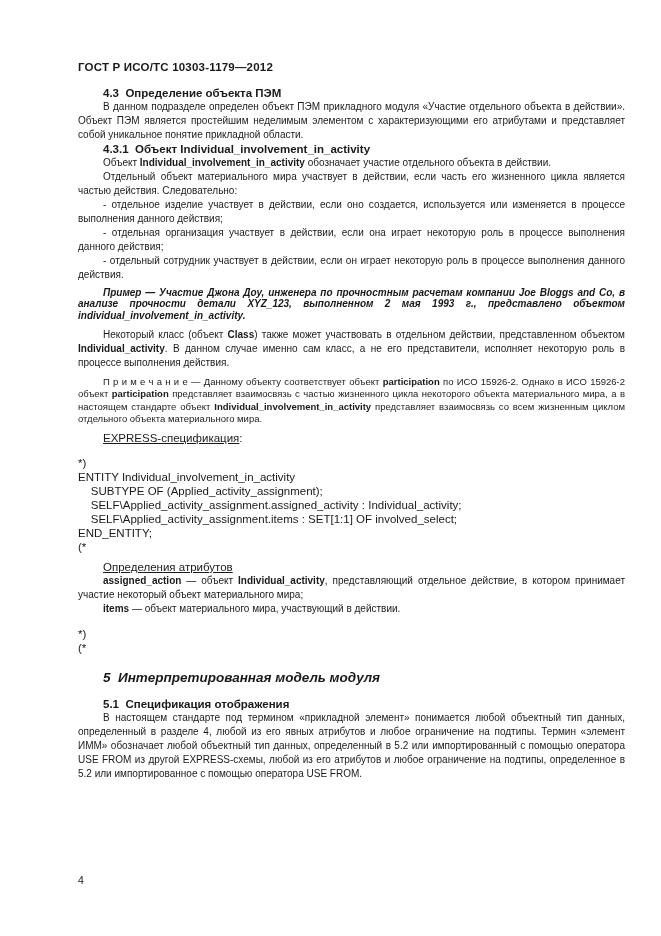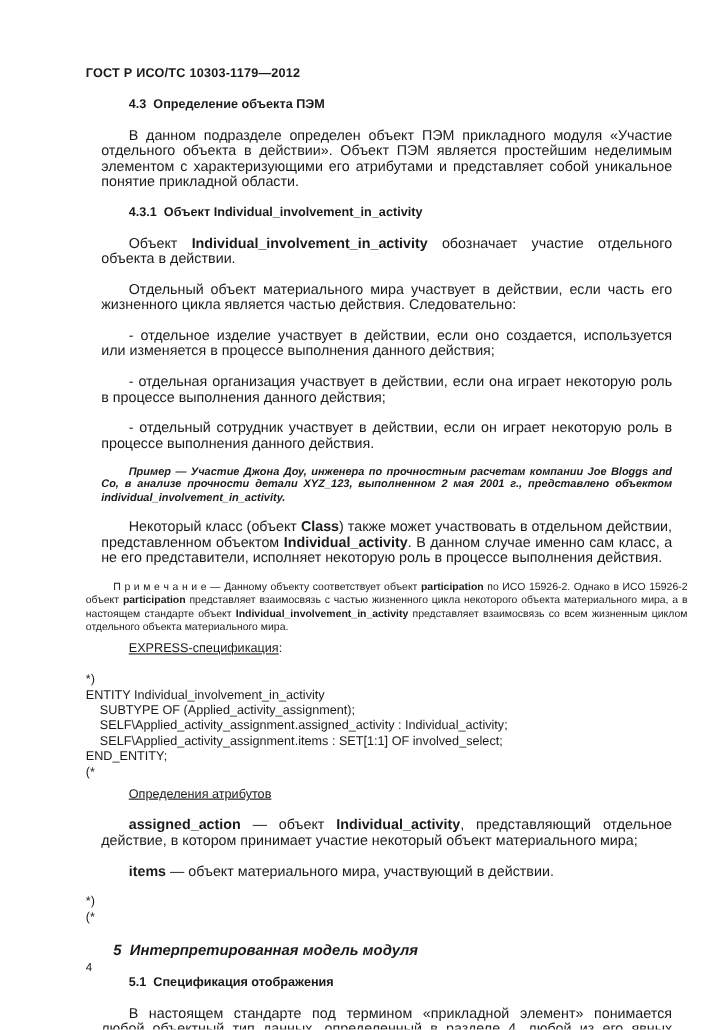--- a/index.html
+++ b/index.html
@@ -15,33 +15,33 @@
     background: #ffffff;
     box-sizing: border-box;
     padding: 60px 36px 0 78px; 
   }
   .doc-header {
     font-size: 11.5px; font-weight: bold; line-height: 14px;
     margin-bottom: 12px;
     letter-spacing: 0.2px;
   }
   #doc-content { width: 547px; }
-  .blk { margin: 14px; }
+  .blk { margin: 0; }
   .blk-h3 {
     font-size: 11.5px; font-weight: bold; line-height: 14px;
     text-indent: 25px; white-space: pre-wrap;
   }
   .blk-h2 {
     font-size: 13.5px; font-weight: bold; line-height: 17px;
     text-indent: 25px; white-space: pre-wrap;
     margin: 14px 0 11px 0;
     font-style: italic;
   }
   .blk-para {
-    font-size: 13px; line-height: 14px;
+    font-size: 10px; line-height: 14px;
     text-align: justify; text-indent: 25px;
   }
   .blk-example {
     font-size: 10px; line-height: 11.4px;
     font-weight: bold; font-style: italic;
     text-align: justify; text-indent: 25px;
     margin-top: 5px;
   }
   .blk-example + .blk-example { margin-top: 0; }
   .blk-example + .blk-para { margin-top: 7px; }
@@ -75,21 +75,21 @@
 
   <div id="doc-content">
       <div class="blk blk-h3"><span class="b">4.3  Определение объекта ПЭМ</span></div>
       <div class="blk blk-para"><span>В данном подразделе определен объект ПЭМ прикладного модуля «Участие отдельного объекта в действии». Объект ПЭМ является простейшим неделимым элементом с характеризующими его атрибутами и представляет собой уникальное понятие прикладной области.</span></div>
       <div class="blk blk-h3"><span class="b">4.3.1  Объект Individual_involvement_in_activity</span></div>
       <div class="blk blk-para"><span>Объект </span><span class="b">Individual_involvement_in_activity</span><span> обозначает участие отдельного объекта в действии.</span></div>
       <div class="blk blk-para"><span>Отдельный объект материального мира участвует в действии, если часть его жизненного цикла является частью действия. Следовательно:</span></div>
       <div class="blk blk-para"><span>- отдельное изделие участвует в действии, если оно создается, используется или изменяется в процессе выполнения данного действия;</span></div>
       <div class="blk blk-para"><span>- отдельная организация участвует в действии, если она играет некоторую роль в процессе выполнения данного действия;</span></div>
       <div class="blk blk-para"><span>- отдельный сотрудник участвует в действии, если он играет некоторую роль в процессе выполнения данного действия.</span></div>
-      <div class="blk blk-example"><span>Пример — Участие Джона Доу, инженера по прочностным расчетам компании Joe Bloggs and Co, в анализе прочности детали XYZ_123, выполненном 2 мая 2001 г., представлено объектом individual_involvement_in_activity.</span></div>
+      <div class="blk blk-example"><span>Пример — Участие Джона Доу, инженера по прочностным расчетам компании Joe Bloggs and Co, в анализе прочности детали XYZ_123, выполненном 2 мая 1993 г., представлено объектом individual_involvement_in_activity.</span></div>
       <div class="blk blk-para"><span>Некоторый класс (объект </span><span class="b">Class</span><span>) также может участвовать в отдельном действии, представленном объектом </span><span class="b">Individual_activity</span><span>. В данном случае именно сам класс, а не его представители, исполняет некоторую роль в процессе выполнения действия.</span></div>
       <div class="blk blk-note"><span>П р и м е ч а н и е — Данному объекту соответствует объект </span><span class="b">participation</span><span> по ИСО 15926-2. Однако в ИСО 15926-2 объект </span><span class="b">participation</span><span> представляет взаимосвязь с частью жизненного цикла некоторого объекта материального мира, а в настоящем стандарте объект </span><span class="b">Individual_involvement_in_activity</span><span> представляет взаимосвязь со всем жизненным циклом отдельного объекта материального мира.</span></div>
       <div class="blk blk-label"><span class="u">EXPRESS-спецификация</span><span>:</span></div>
       <div class="blk blk-code">
         <div class="code-line">*)</div>
         <div class="code-line">ENTITY Individual_involvement_in_activity</div>
         <div class="code-line">    SUBTYPE OF (Applied_activity_assignment);</div>
         <div class="code-line">    SELF\Applied_activity_assignment.assigned_activity : Individual_activity;</div>
         <div class="code-line">    SELF\Applied_activity_assignment.items : SET[1:1] OF involved_select;</div>
         <div class="code-line">END_ENTITY;</div>

